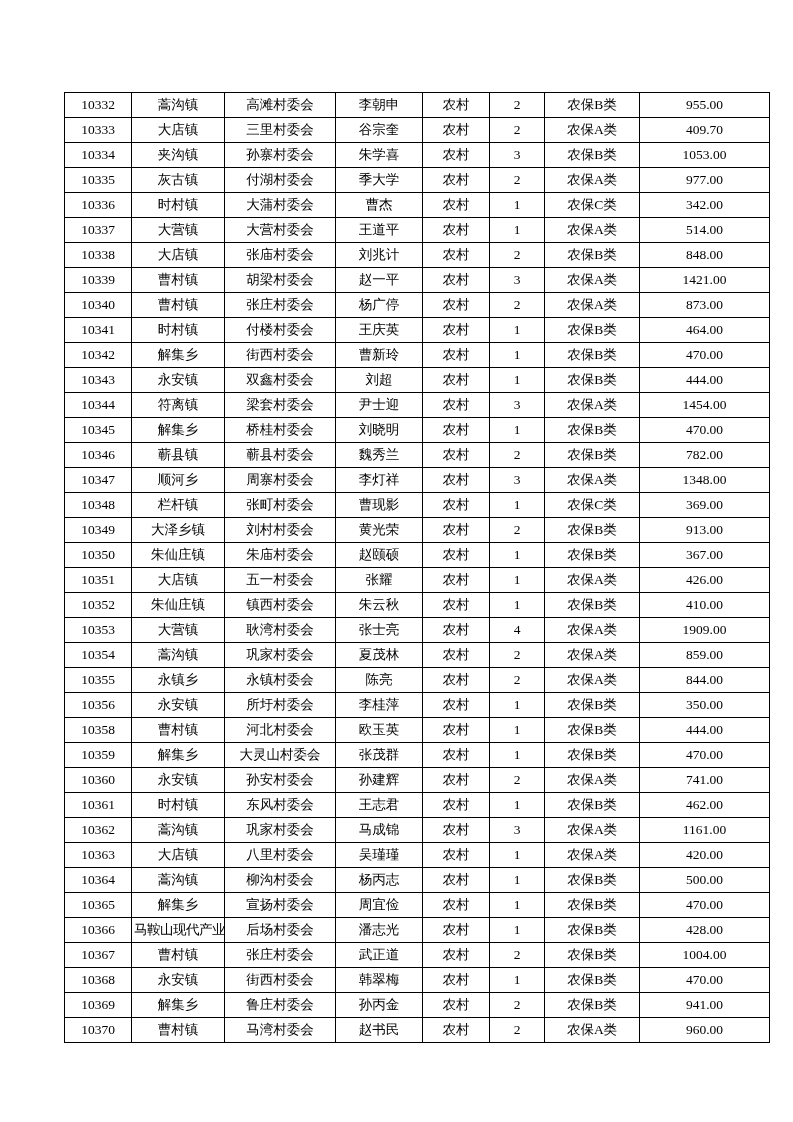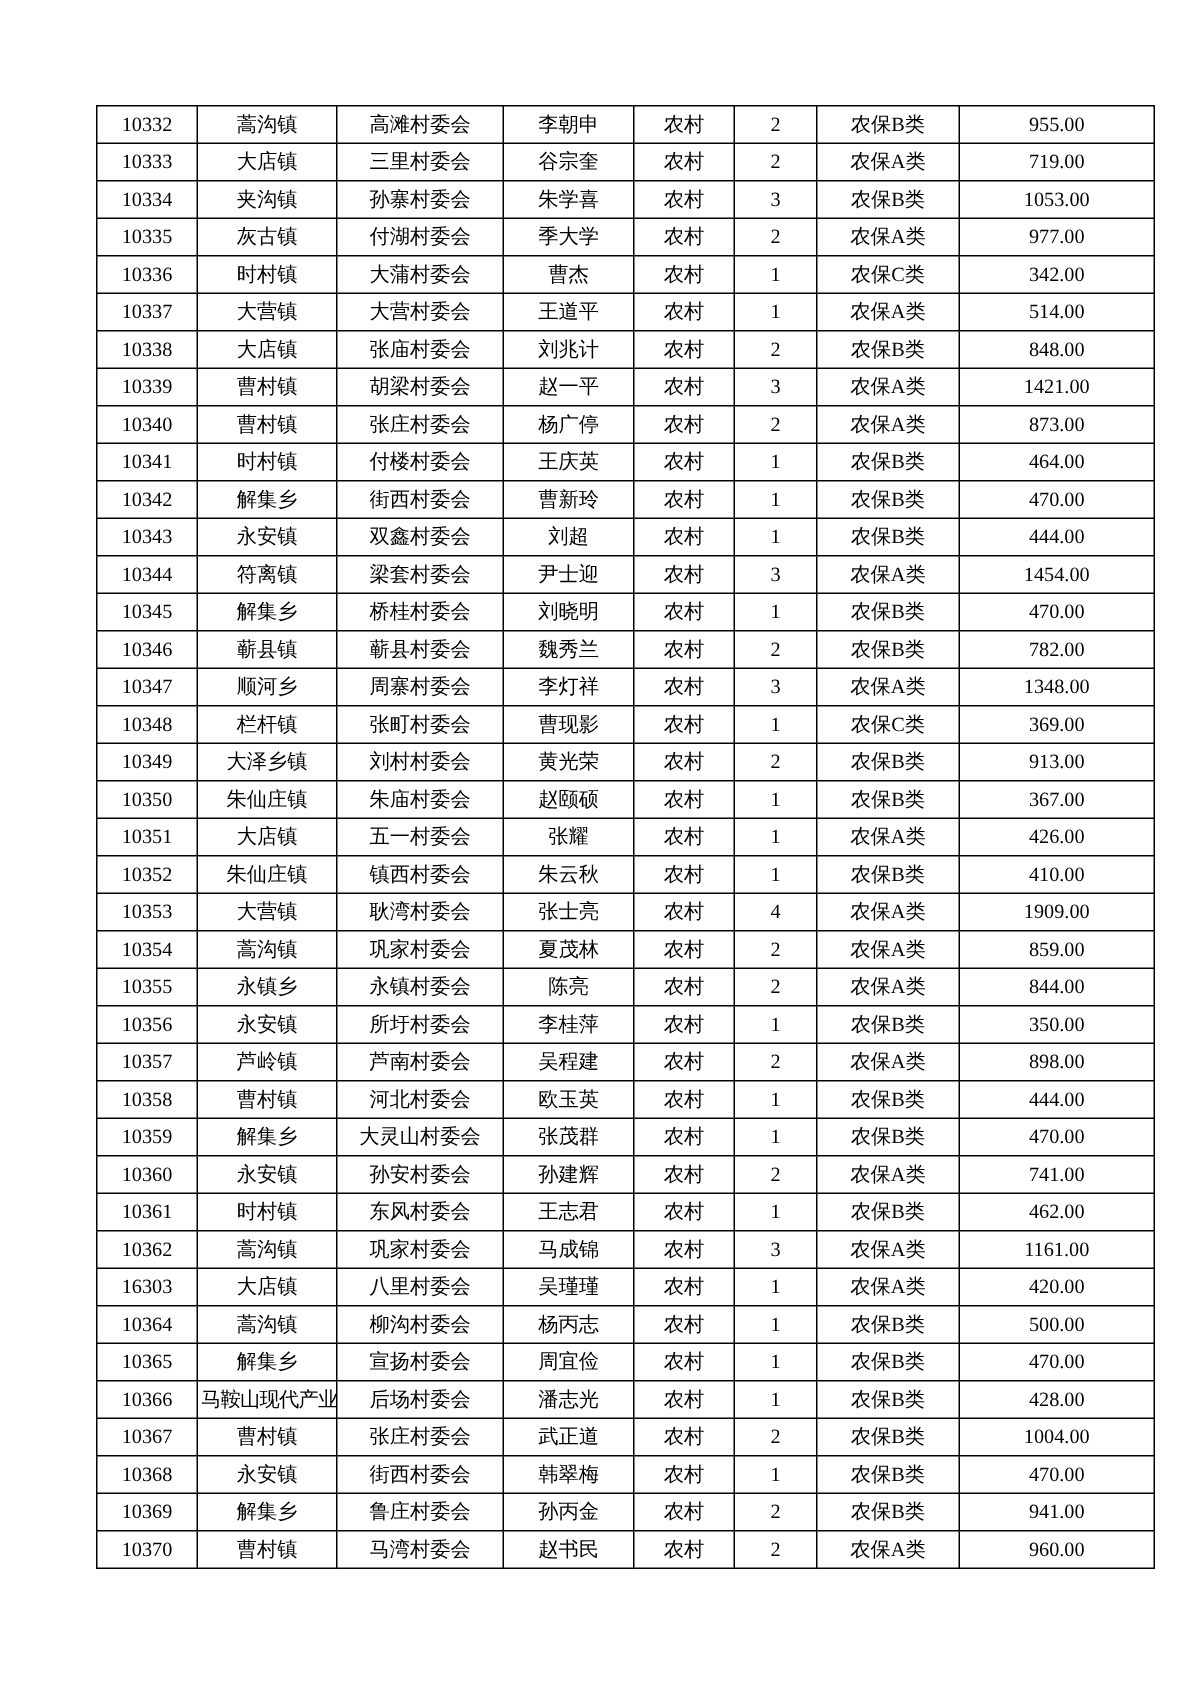--- a/index.html
+++ b/index.html
@@ -11,21 +11,21 @@
     width: 793px;
     height: 1122px;
     font-family: "Liberation Serif", "DejaVu Serif", serif;
     color: #000000;
   }
   .page {
     position: relative;
     width: 673px;
     height: 1122px;
     box-sizing: border-box;
-    padding: 70px 64px 0 64px;
+    padding: 92px 64px 0 64px;
   }
   table.data {
     border-collapse: collapse;
     table-layout: fixed;
     width: 665px;
     margin: 0;
   }
   table.data td {
     border: 1px solid #000000;
     height: 24px;
@@ -67,21 +67,21 @@
           <td class="c-amt">955.00</td>
         </tr>
         <tr>
           <td class="c-id">10333</td>
           <td class="c-town">大店镇</td>
           <td class="c-village">三里村委会</td>
           <td class="c-name">谷宗奎</td>
           <td class="c-type">农村</td>
           <td class="c-num">2</td>
           <td class="c-cat">农保A类</td>
-          <td class="c-amt">719.00</td>
+          <td class="c-amt">409.70</td>
         </tr>
         <tr>
           <td class="c-id">10334</td>
           <td class="c-town">夹沟镇</td>
           <td class="c-village">孙寨村委会</td>
           <td class="c-name">朱学喜</td>
           <td class="c-type">农村</td>
           <td class="c-num">3</td>
           <td class="c-cat">农保B类</td>
           <td class="c-amt">1053.00</td>
@@ -300,30 +300,20 @@
           <td class="c-id">10356</td>
           <td class="c-town">永安镇</td>
           <td class="c-village">所圩村委会</td>
           <td class="c-name">李桂萍</td>
           <td class="c-type">农村</td>
           <td class="c-num">1</td>
           <td class="c-cat">农保B类</td>
           <td class="c-amt">350.00</td>
         </tr>
         <tr>
-          <td class="c-id">10357</td>
-          <td class="c-town">芦岭镇</td>
-          <td class="c-village">芦南村委会</td>
-          <td class="c-name">吴程建</td>
-          <td class="c-type">农村</td>
-          <td class="c-num">2</td>
-          <td class="c-cat">农保A类</td>
-          <td class="c-amt">898.00</td>
-        </tr>
-        <tr>
           <td class="c-id">10358</td>
           <td class="c-town">曹村镇</td>
           <td class="c-village">河北村委会</td>
           <td class="c-name">欧玉英</td>
           <td class="c-type">农村</td>
           <td class="c-num">1</td>
           <td class="c-cat">农保B类</td>
           <td class="c-amt">444.00</td>
         </tr>
         <tr>
@@ -360,21 +350,21 @@
           <td class="c-id">10362</td>
           <td class="c-town">蒿沟镇</td>
           <td class="c-village">巩家村委会</td>
           <td class="c-name">马成锦</td>
           <td class="c-type">农村</td>
           <td class="c-num">3</td>
           <td class="c-cat">农保A类</td>
           <td class="c-amt">1161.00</td>
         </tr>
         <tr>
-          <td class="c-id">16303</td>
+          <td class="c-id">10363</td>
           <td class="c-town">大店镇</td>
           <td class="c-village">八里村委会</td>
           <td class="c-name">吴瑾瑾</td>
           <td class="c-type">农村</td>
           <td class="c-num">1</td>
           <td class="c-cat">农保A类</td>
           <td class="c-amt">420.00</td>
         </tr>
         <tr>
           <td class="c-id">10364</td>

